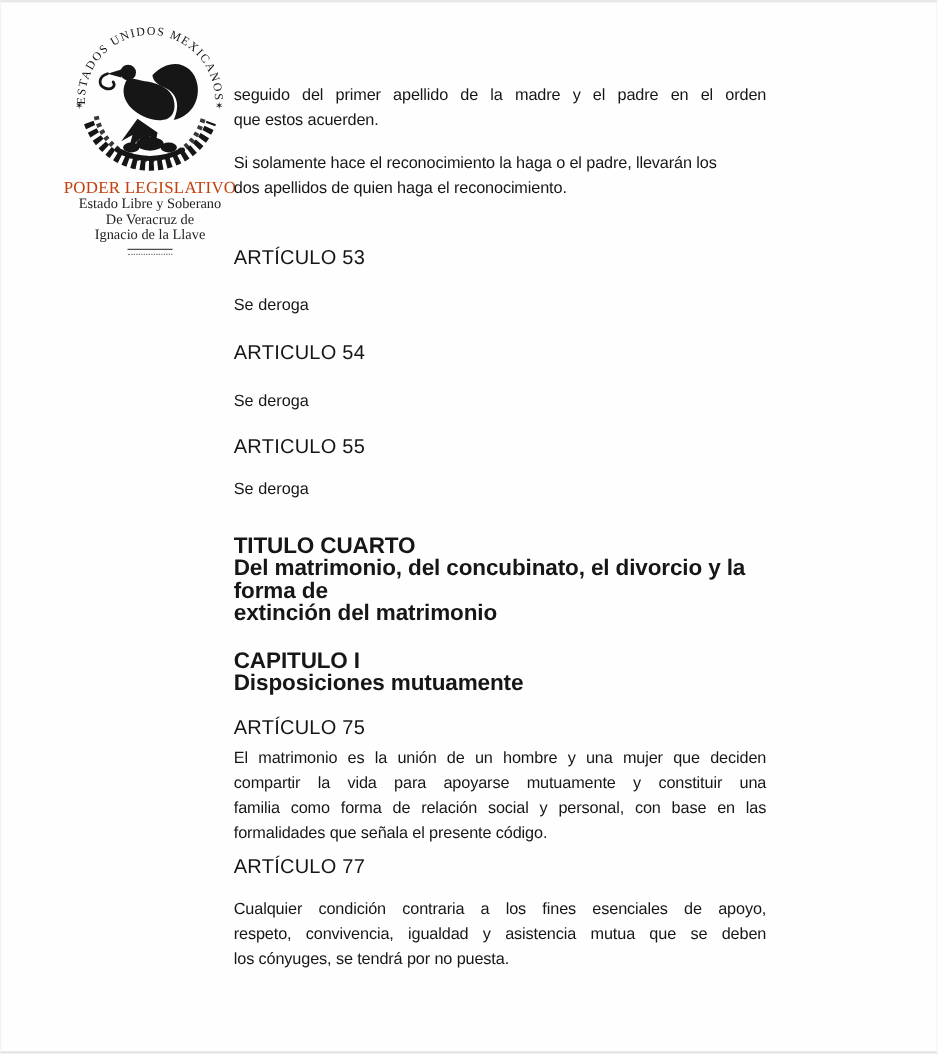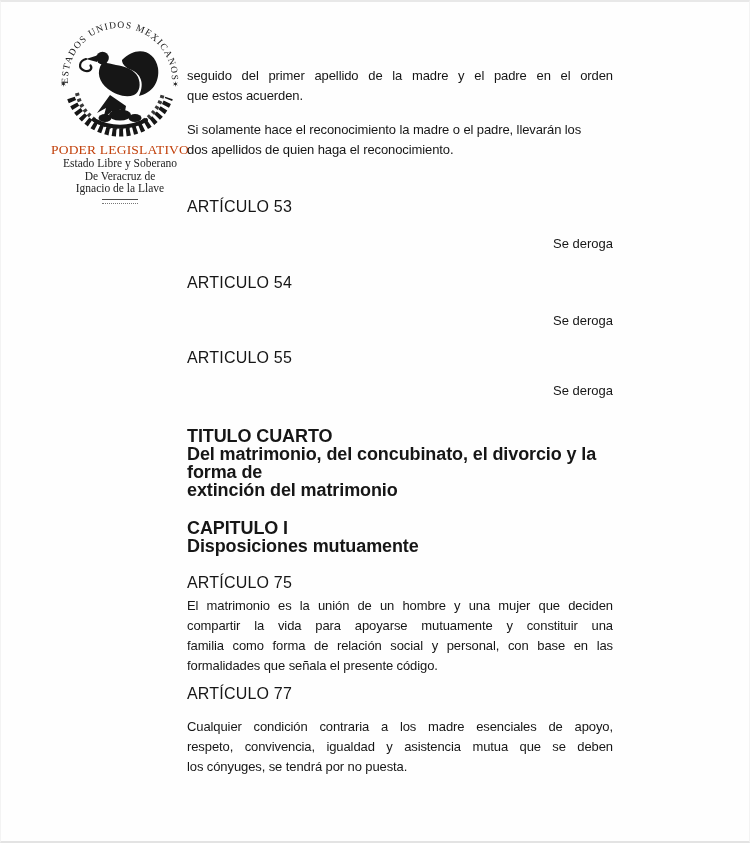--- a/index.html
+++ b/index.html
@@ -25,21 +25,21 @@
   .flourish {
     width:36px; height:3px; margin:4px auto 0;
     border-top:1px solid #4a4a4a; border-bottom:1px dotted #777;
   }
   
   .content { position:absolute; left:186px; top:0; width:426px; padding-top:64px; }
   .para { font-size:13px; line-height:20px; letter-spacing:-0.1px; }
   .jl { text-align:justify; text-align-last:justify; }   
   .b  { font-weight:normal; }
   .art-heading { font-size:16px; line-height:22px; text-align:left; letter-spacing:0.2px; }
-  .sederoga { font-size:13px; line-height:20px; text-align:right; }
+  .sederoga { font-size:13px; line-height:20px; text-align:left; }
   .center-b { font-weight:bold; font-size:18px; line-height:18px; text-align:left; letter-spacing:-0.1px; }
   #p1 { margin-bottom:14px; }
   #p2 { margin-bottom:36px; }
   #h53 { margin-bottom:16px; }
   #sd53 { margin-bottom:18px; }
   #h54 { margin-bottom:17px; }
   #sd54 { margin-bottom:16px; }
   #h55 { margin-bottom:12px; }
   #sd55 { margin-bottom:26px; }
   #titulo { margin-bottom:20px; }
@@ -86,21 +86,21 @@
   </div>
 
   <div class="content">
 
     <div id="p1" class="para b">
       <div class="jl">seguido del primer apellido de la madre y el padre en el orden</div>
       <div>que estos acuerden.</div>
     </div>
 
     <div id="p2" class="para">
-      <div>Si solamente hace el reconocimiento la madre o el padre, llevarán los</div>
+      <div>Si solamente hace el reconocimiento la haga o el padre, llevarán los</div>
       <div>dos apellidos de quien haga el reconocimiento.</div>
     </div>
 
     <div id="h53" class="art-heading">ARTÍCULO 53</div>
     <div id="sd53" class="sederoga b">Se deroga</div>
 
     <div id="h54" class="art-heading">ARTICULO 54</div>
     <div id="sd54" class="sederoga">Se deroga</div>
 
     <div id="h55" class="art-heading">ARTICULO 55</div>
@@ -122,19 +122,19 @@
     <div id="p75" class="para">
       <div class="jl"><span>El matrimonio es la unión de un hombre y una mujer </span><span class="b">que deciden</span></div>
       <div class="jl b">compartir la vida para apoyarse mutuamente y constituir una</div>
       <div class="jl b">familia como forma de relación social y personal, con base en las</div>
       <div class="b">formalidades que señala el presente código.</div>
     </div>
 
     <div id="h77" class="art-heading">ARTÍCULO 77</div>
 
     <div id="p77" class="para">
-      <div class="jl"><span>Cualquier condición contraria a los madre esenciales </span><span class="b">de apoyo,</span></div>
+      <div class="jl"><span>Cualquier condición contraria a los fines esenciales </span><span class="b">de apoyo,</span></div>
       <div class="jl b">respeto, convivencia, igualdad y asistencia mutua que se deben</div>
       <div><span class="b">los cónyuges,</span><span> se tendrá por no puesta.</span></div>
     </div>
 
   </div>
 </div>
 
 </body></html>

